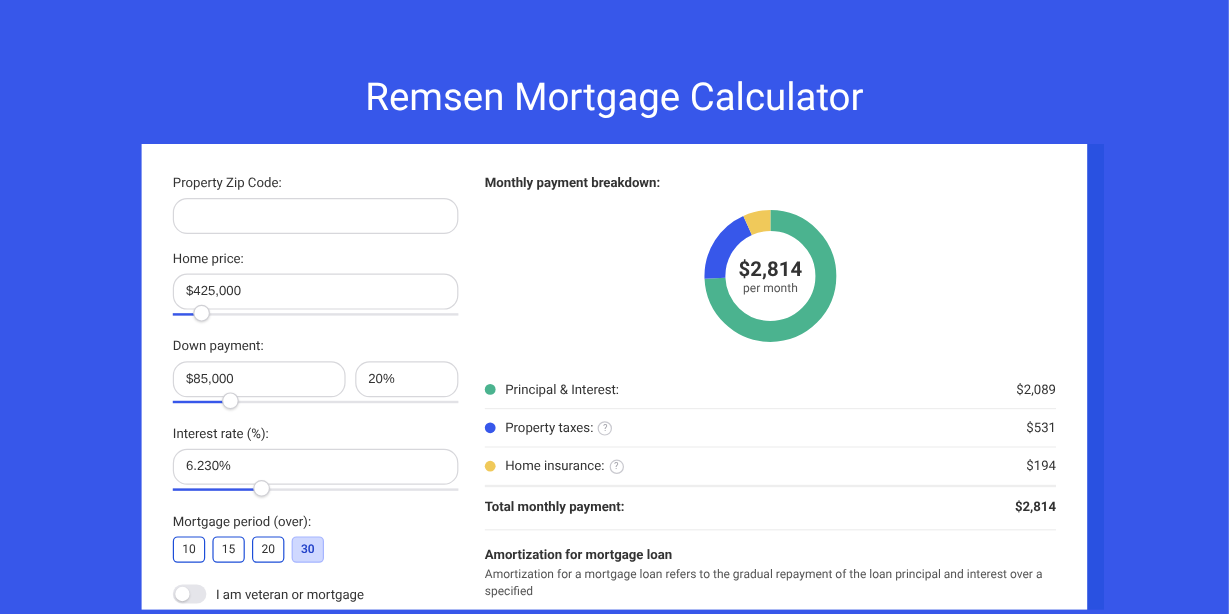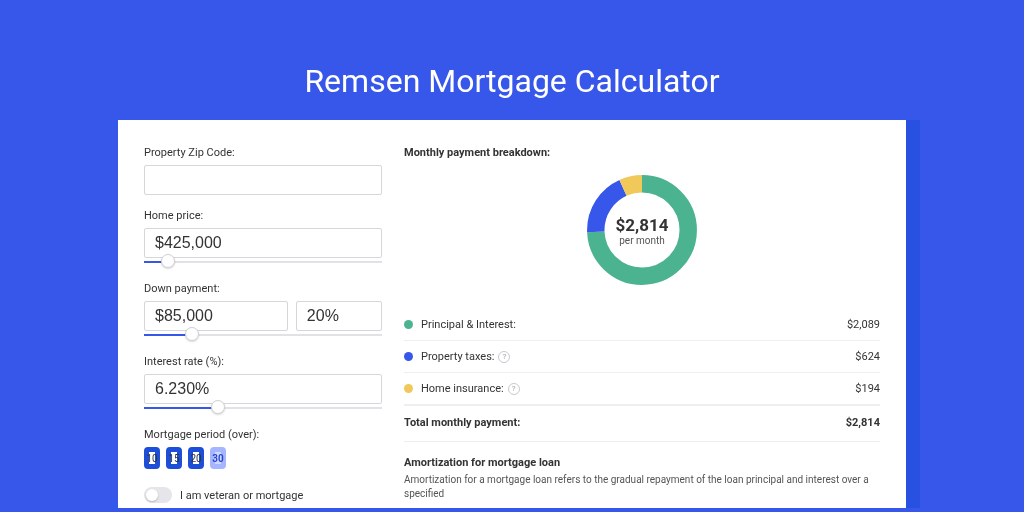--- a/index.html
+++ b/index.html
@@ -32,41 +32,41 @@
 .left {
   width: 238px;
   font-size: 11px;
   color: #333;
 }
 .field-label { display:block; margin-bottom: 6px; color:#333; }
 .text-input {
   width: 100%;
   height: 30px;
   border: 1px solid #d7d7db;
-  border-radius: 2px;
+  border-radius: 12px;
   padding: 3px 10px;
-  font-size: 16px;
+  font-size: 11px;
   color:#333;
 }
 .row { display:flex; gap:8px; }
 .row .text-input:first-child { flex: 1.9; }
 .row .text-input:last-child  { flex: 1; }
 .slider-wrap { position:relative; height: 12px; margin-top:-2px; }
 .slider-track { height:2px; background:#e2e2e6; position:relative; top:5px;}
 .slider-fill  { height:2px; background:#3757ea; position:absolute; top:5px; left:0; }
 .slider-thumb {
   position:absolute; width:14px; height:14px; border-radius:50%;
   background:#fff; border:1px solid #d0d0d5; top:-2px;
   box-shadow:0 1px 2px rgba(0,0,0,.15);
   transform:translateX(-50%);
 }
 .group { margin-bottom: 14px; }
 .period-btns { display:flex; gap:6px; }
 .pb {
-  border:5px solid #1d4ed8; border-radius:4px; width:16px; height:22px;
+  border:1px solid #1d4ed8; border-radius:4px; width:27px; height:22px;
   font-size:10px; display:flex; align-items:center; justify-content:center;
   color:#333; background:#fff; cursor:pointer;
 }
 .pb.selected { background:#cfd8ff; border-color:#a6b5ff; color:#2443c9; font-weight:600; }
 .toggle-row { display:flex; align-items:center; gap:8px; margin-top:18px;}
 .toggle {
   width:28px; height:16px; border-radius:8px; background:#e5e5ea; position:relative;
 }
 .toggle::after{
   content:""; position:absolute; width:12px; height:12px; border-radius:50%;
@@ -188,21 +188,21 @@
         <span class="dot" style="background:#4bb38f"></span>
         <span class="legend-label">Principal &amp; Interest:</span>
         <span class="legend-val">$2,089</span>
       </div>
       <div class="legend-row">
         <span class="dot" style="background:#3757ea"></span>
         <span class="legend-label">
           <span>Property taxes:</span>
           <span class="info">?</span>
         </span>
-        <span class="legend-val">$624</span>
+        <span class="legend-val">$531</span>
       </div>
       <div class="legend-row">
         <span class="dot" style="background:#f0c95a"></span>
         <span class="legend-label">
           <span>Home insurance:</span>
           <span class="info">?</span>
         </span>
         <span class="legend-val">$194</span>
       </div>
       <div class="total-row">

